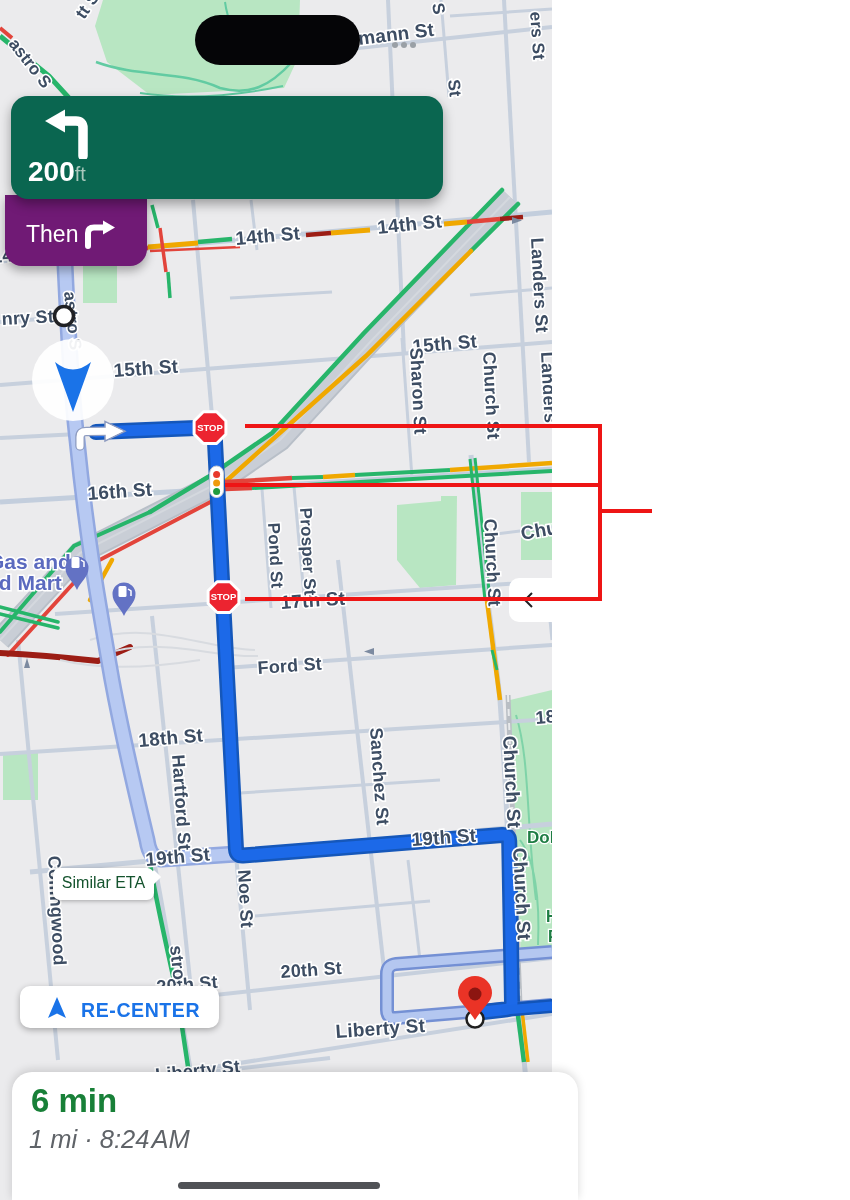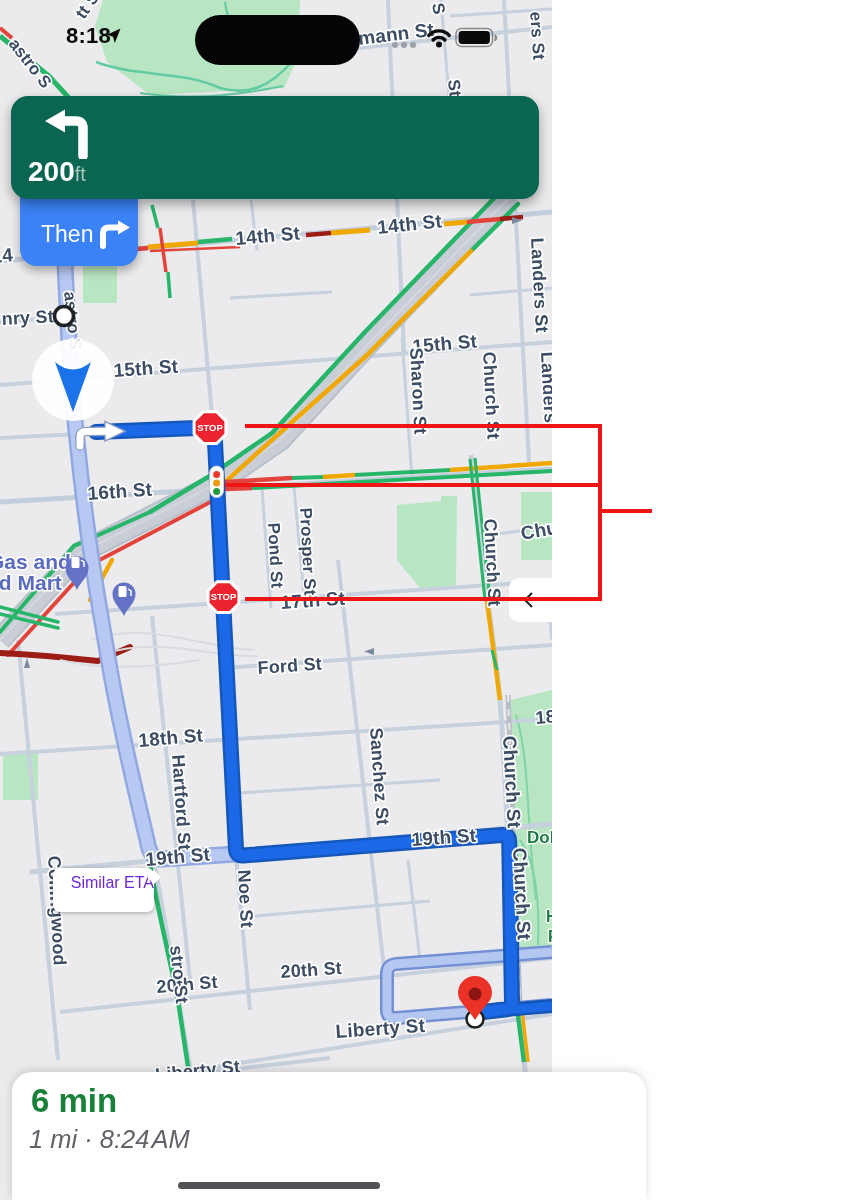--- a/index.html
+++ b/index.html
@@ -1,26 +1,26 @@
 <!DOCTYPE html>
 <html><head>
 <meta charset="utf-8">
 <style>
 html,body{margin:0;padding:0;background:#fff;}
 #page{position:relative;width:850px;height:1200px;overflow:hidden;background:#fff;font-family:"Liberation Sans",sans-serif;}
 #map{position:absolute;left:0;top:0;}
 .ov{position:absolute;}
 .red{position:absolute;background:#ee1515;z-index:40;}
-#banner{position:absolute;left:11px;top:96px;width:528px;height:103px;border-radius:17px;background:#0a6650;box-shadow:0 5px 12px rgba(0,0,0,.35);z-index:20;}
-#thenbox{position:absolute;left:20px;top:195px;width:118px;height:71px;border-radius:0 0 17px 17px;background:#3b82f6;box-shadow:0 5px 10px rgba(0,0,0,.3);z-index:19;}
+#banner{position:absolute;left:11px;top:96px;width:432px;height:103px;border-radius:17px;background:#0a6650;box-shadow:0 5px 12px rgba(0,0,0,.35);z-index:20;}
+#thenbox{position:absolute;left:5px;top:195px;width:142px;height:71px;border-radius:0 0 17px 17px;background:#701a75;box-shadow:0 5px 10px rgba(0,0,0,.3);z-index:19;}
 #island{position:absolute;left:195px;top:15px;width:165px;height:50px;border-radius:25px;background:#050507;z-index:15;}
 #sbar{position:absolute;left:0;top:0;width:552px;height:70px;z-index:14;}
-#card{position:absolute;left:12px;top:1072px;width:634px;height:128px;border-radius:20px 20px 0 0;background:#fff;box-shadow:0 -2px 10px rgba(0,0,0,.15);z-index:22;}
+#card{position:absolute;left:12px;top:1072px;width:536px;height:128px;border-radius:20px 20px 0 0;background:#fff;box-shadow:0 -2px 10px rgba(0,0,0,.15);z-index:22;padding-left:30px;}
 #recenter{position:absolute;left:20px;top:986px;width:199px;height:42px;border-radius:10px;background:#fff;box-shadow:0 2px 6px rgba(0,0,0,.3);z-index:18;}
-#eta{position:absolute;left:53px;top:868px;width:101px;height:44px;border-radius:7px;background:#fff;box-shadow:0 1px 4px rgba(0,0,0,.3);z-index:18;font-size:16px;color:#6d28d9;text-align:right;line-height:29px;}
+#eta{position:absolute;left:53px;top:868px;width:101px;height:32px;border-radius:7px;background:#fff;box-shadow:0 1px 4px rgba(0,0,0,.3);z-index:18;font-size:16px;color:#14532d;text-align:center;line-height:29px;}
 #tab{position:absolute;left:509px;top:578px;width:44px;height:44px;background:#fff;border-radius:10px 0 0 10px;z-index:17;}
 #anno-text{position:absolute;left:657px;top:485px;font-size:23.2px;line-height:28px;color:#111;z-index:41;letter-spacing:-0.2px;-webkit-text-stroke:0.4px #111;}
 </style>
 </head>
 <body>
 <div id="page">
 <svg id="map" width="552" height="1200" viewBox="0 0 552 1200">
 <rect x="0" y="0" width="552" height="1200" fill="#ebebed"></rect>
 
 <g>
@@ -245,55 +245,45 @@
 <circle cx="216.6" cy="491.5" r="3.5" fill="#1f9b3e"></circle>
 </g>
 
 <g>
 <circle cx="475" cy="1019" r="8.5" fill="#fff" stroke="#1f1f1f" stroke-width="2.5"></circle>
 <path d="M475,1020 C467,1007 458,1002 458,993 A17,17 0 1 1 492,993 C492,1002 483,1007 475,1020 Z" fill="#ea3326"></path>
 <circle cx="475" cy="994" r="6.5" fill="#8c1511"></circle>
 </g>
 </svg>
 
-<div id="sbar">
-<div style="position:absolute;left:66px;top:23px;font-size:22px;font-weight:bold;color:#0a0a0a;letter-spacing:0.2px;">8:18</div>
-<svg class="ov" style="left:105px;top:27px;" width="18" height="18">
-        <path d="M15.5,1.5 L2,7.8 L8,9.8 L9.8,16 Z" fill="#0a0a0a"></path>
-      </svg>
-<svg class="ov" style="left:425px;top:26px;" width="28" height="22">
-<path d="M3.8,9.4 a13.8,13.8 0 0 1 20.4,0" fill="none" stroke="#0a0a0a" stroke-width="3.4" stroke-linecap="round"></path>
-<path d="M8.1,14 a8,8 0 0 1 11.8,0" fill="none" stroke="#0a0a0a" stroke-width="3.4" stroke-linecap="round"></path>
-<circle cx="14" cy="18.6" r="3" fill="#0a0a0a"></circle>
-</svg>
-<svg class="ov" style="left:455px;top:27px;" width="46" height="22">
-<rect x="1" y="1.5" width="36.5" height="18" rx="5.5" fill="none" stroke="rgba(0,0,0,0.42)" stroke-width="1.4"></rect>
-<rect x="3.6" y="4.1" width="31.3" height="12.8" rx="3.4" fill="#0a0a0a"></rect>
-<path d="M39.5,7.2 a4,4 0 0 1 0,7.6 Z" fill="rgba(0,0,0,0.42)"></path>
-</svg>
-</div>
 <div id="island"></div>
 
 <div id="thenbox">
 <div style="position:absolute;left:21px;top:26px;font-size:23px;color:#fff;">Then</div>
 <svg class="ov" style="left:77px;top:25px;" width="42" height="30">
 <path d="M6,26 L6,13 Q6,7.5 12,7.5 L22,7.5" fill="none" stroke="#fff" stroke-width="6" stroke-linecap="round"></path>
 <polygon points="21,0.5 21,14.5 33,7.5" fill="#fff"></polygon>
 </svg>
 </div>
 <div id="banner">
 <svg class="ov" style="left:30px;top:11px;" width="60" height="52">
 <path d="M42,49 L42,21 Q42,14 35,14 L22,14" fill="none" stroke="#fff" stroke-width="9.5" stroke-linecap="round"></path>
 <polygon points="24,2.5 24,25.5 4,14" fill="#fff"></polygon>
 </svg>
 <div style="position:absolute;left:17px;top:60px;font-size:28px;font-weight:bold;color:#fff;">200<span style="font-size:19px;font-weight:normal;color:#a9c8bc;font-size:20px;">ft</span></div>
 </div>
 
 <div id="eta">Similar ETA<div style="position:absolute;right:-5px;top:4px;width:10px;height:10px;background:#fff;transform:rotate(45deg);"></div></div>
 
+<div id="recenter">
+<svg class="ov" style="left:26px;top:10px;" width="24" height="24">
+        <path d="M11,1 L20,22 L11,17.5 L2,22 Z" fill="#1a73e8"></path>
+      </svg>
+<div style="position:absolute;left:61px;top:13px;font-size:19.5px;font-weight:bold;color:#1a73e8;letter-spacing:0.6px;">RE-CENTER</div>
+</div>
 
 <div id="tab">
       <svg class="ov" style="left:14px;top:14px;" width="14" height="16">
         <path d="M9,1 L2,8 L9,15" fill="none" stroke="#202124" stroke-width="2"></path>
       </svg>
     </div>
 
 <div id="card">
 <div style="position:absolute;left:19px;top:10px;font-size:33px;font-weight:bold;line-height:38px;color:#188038;">6 min</div>
 <div style="position:absolute;left:17px;top:53px;font-size:25.5px;color:#5f6368;font-style:italic;">1 mi · 8:24 AM</div>

